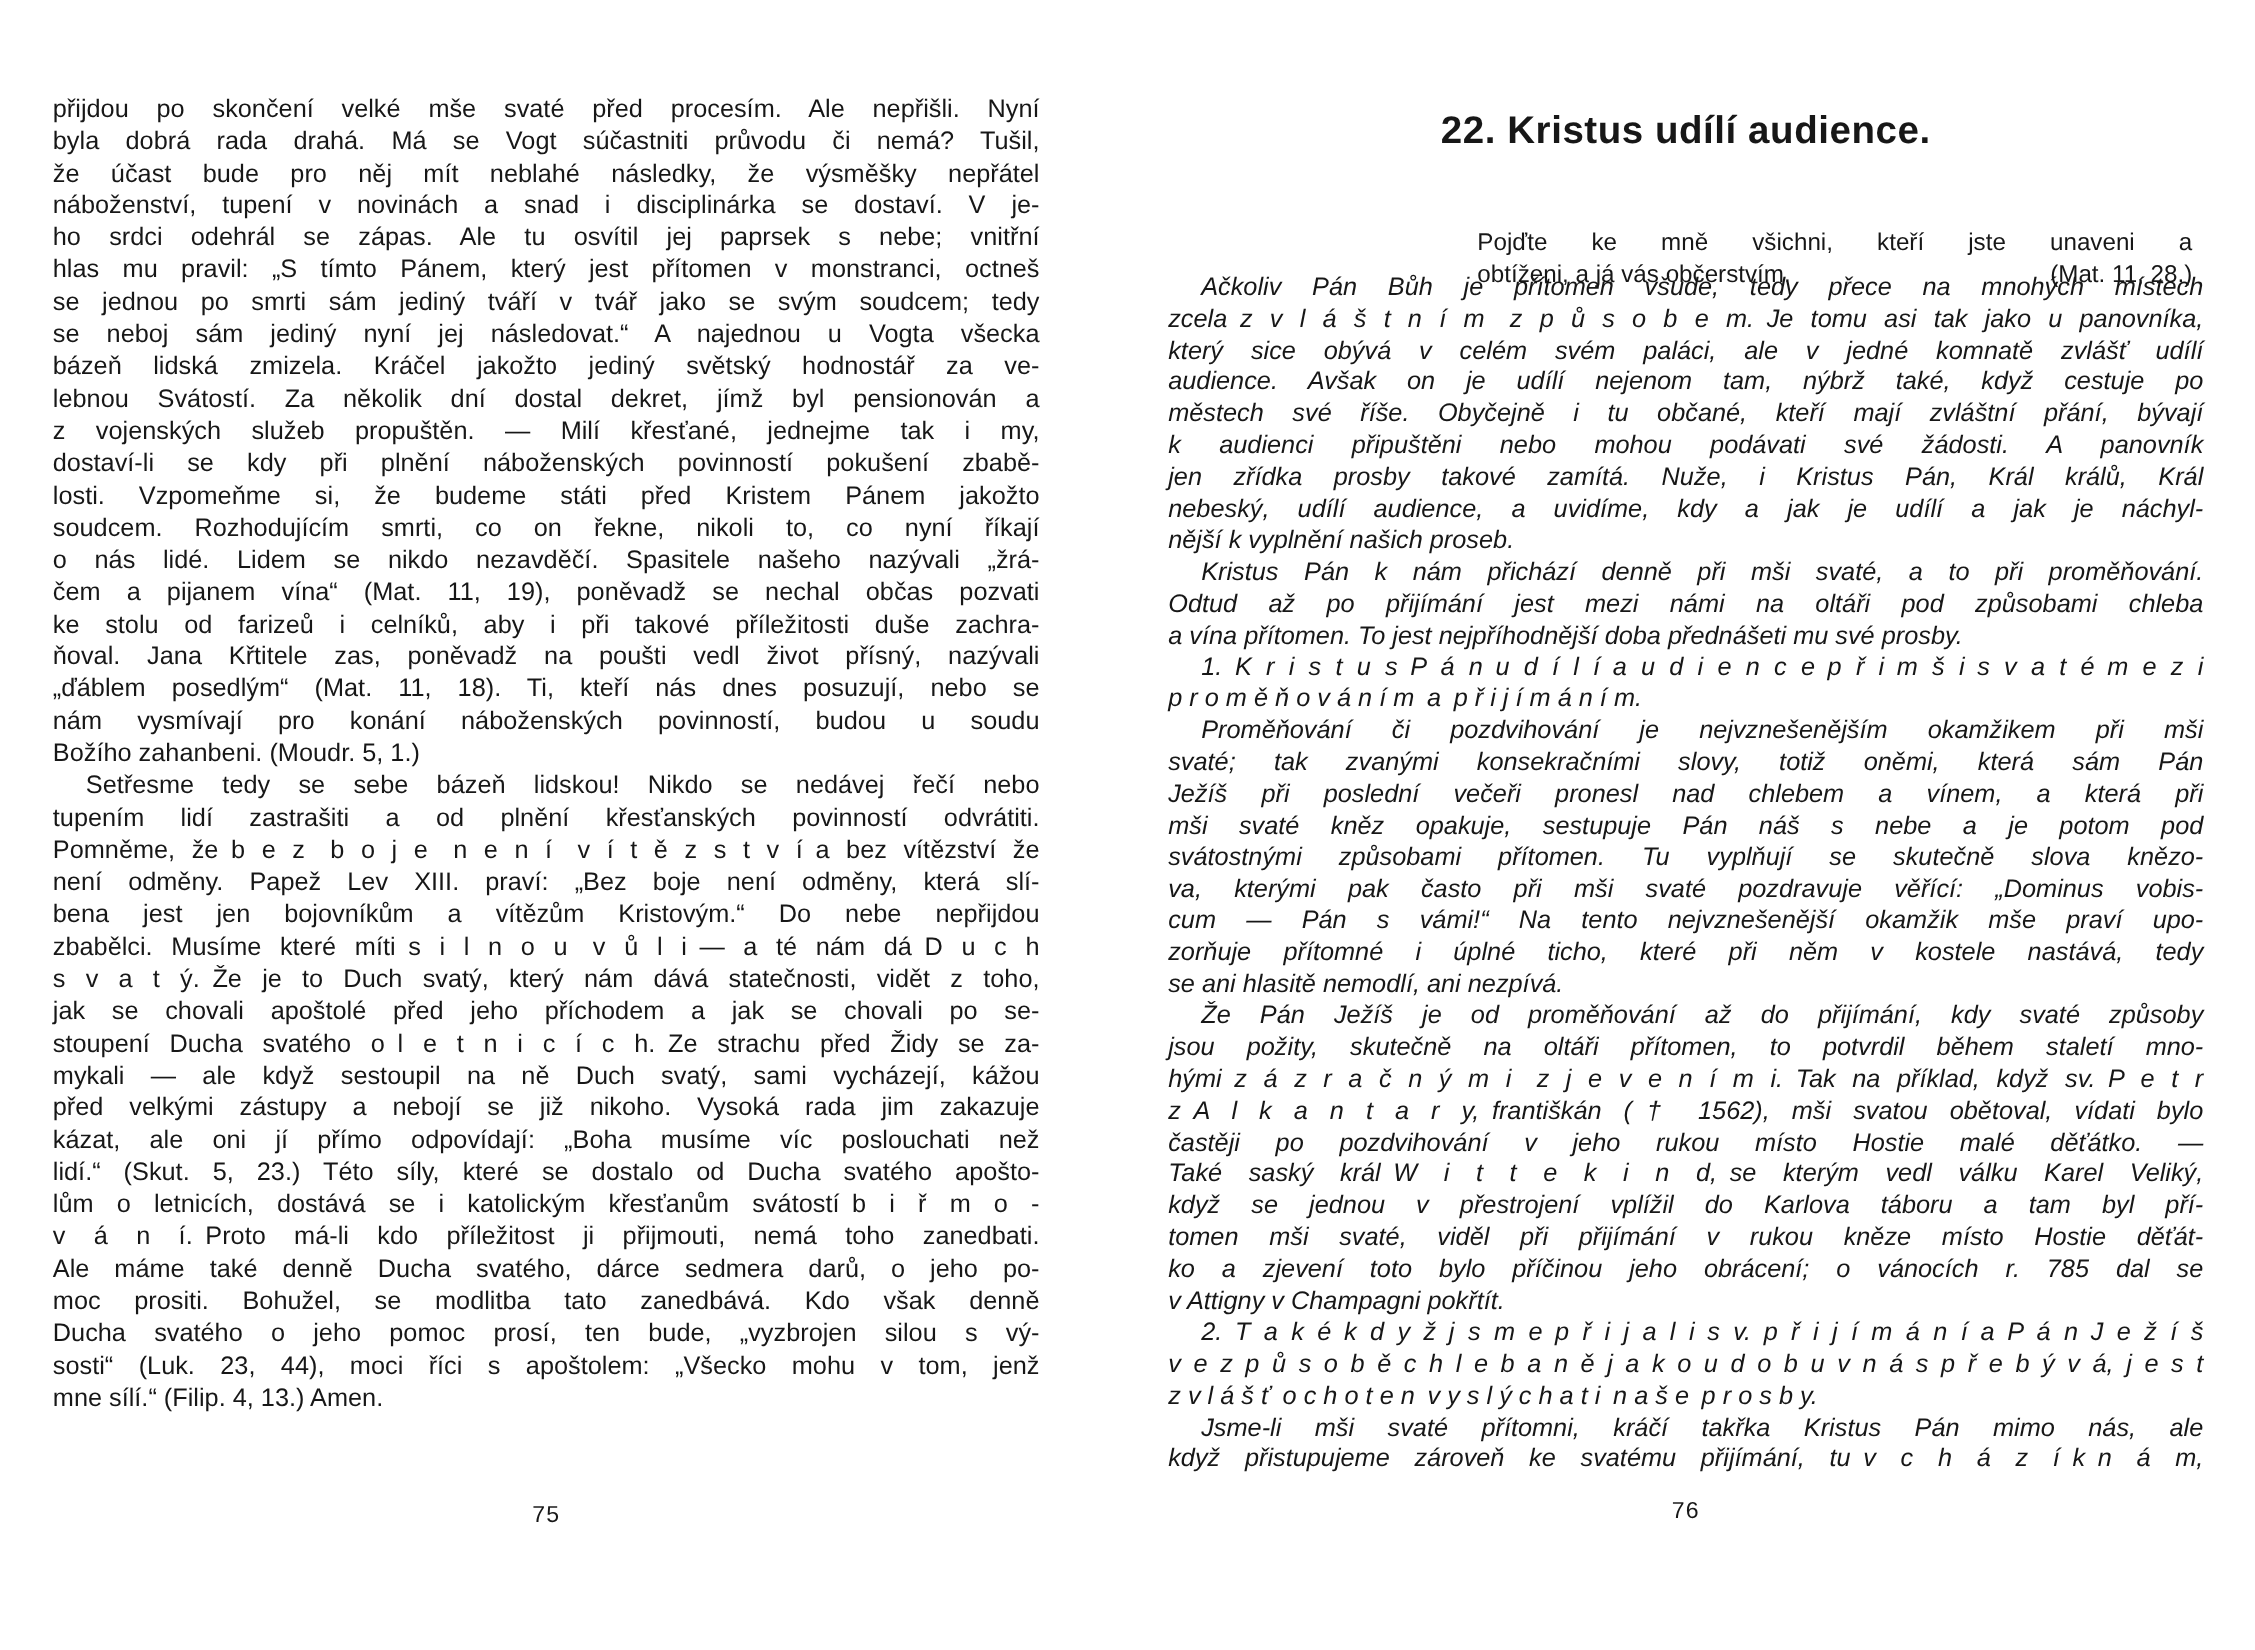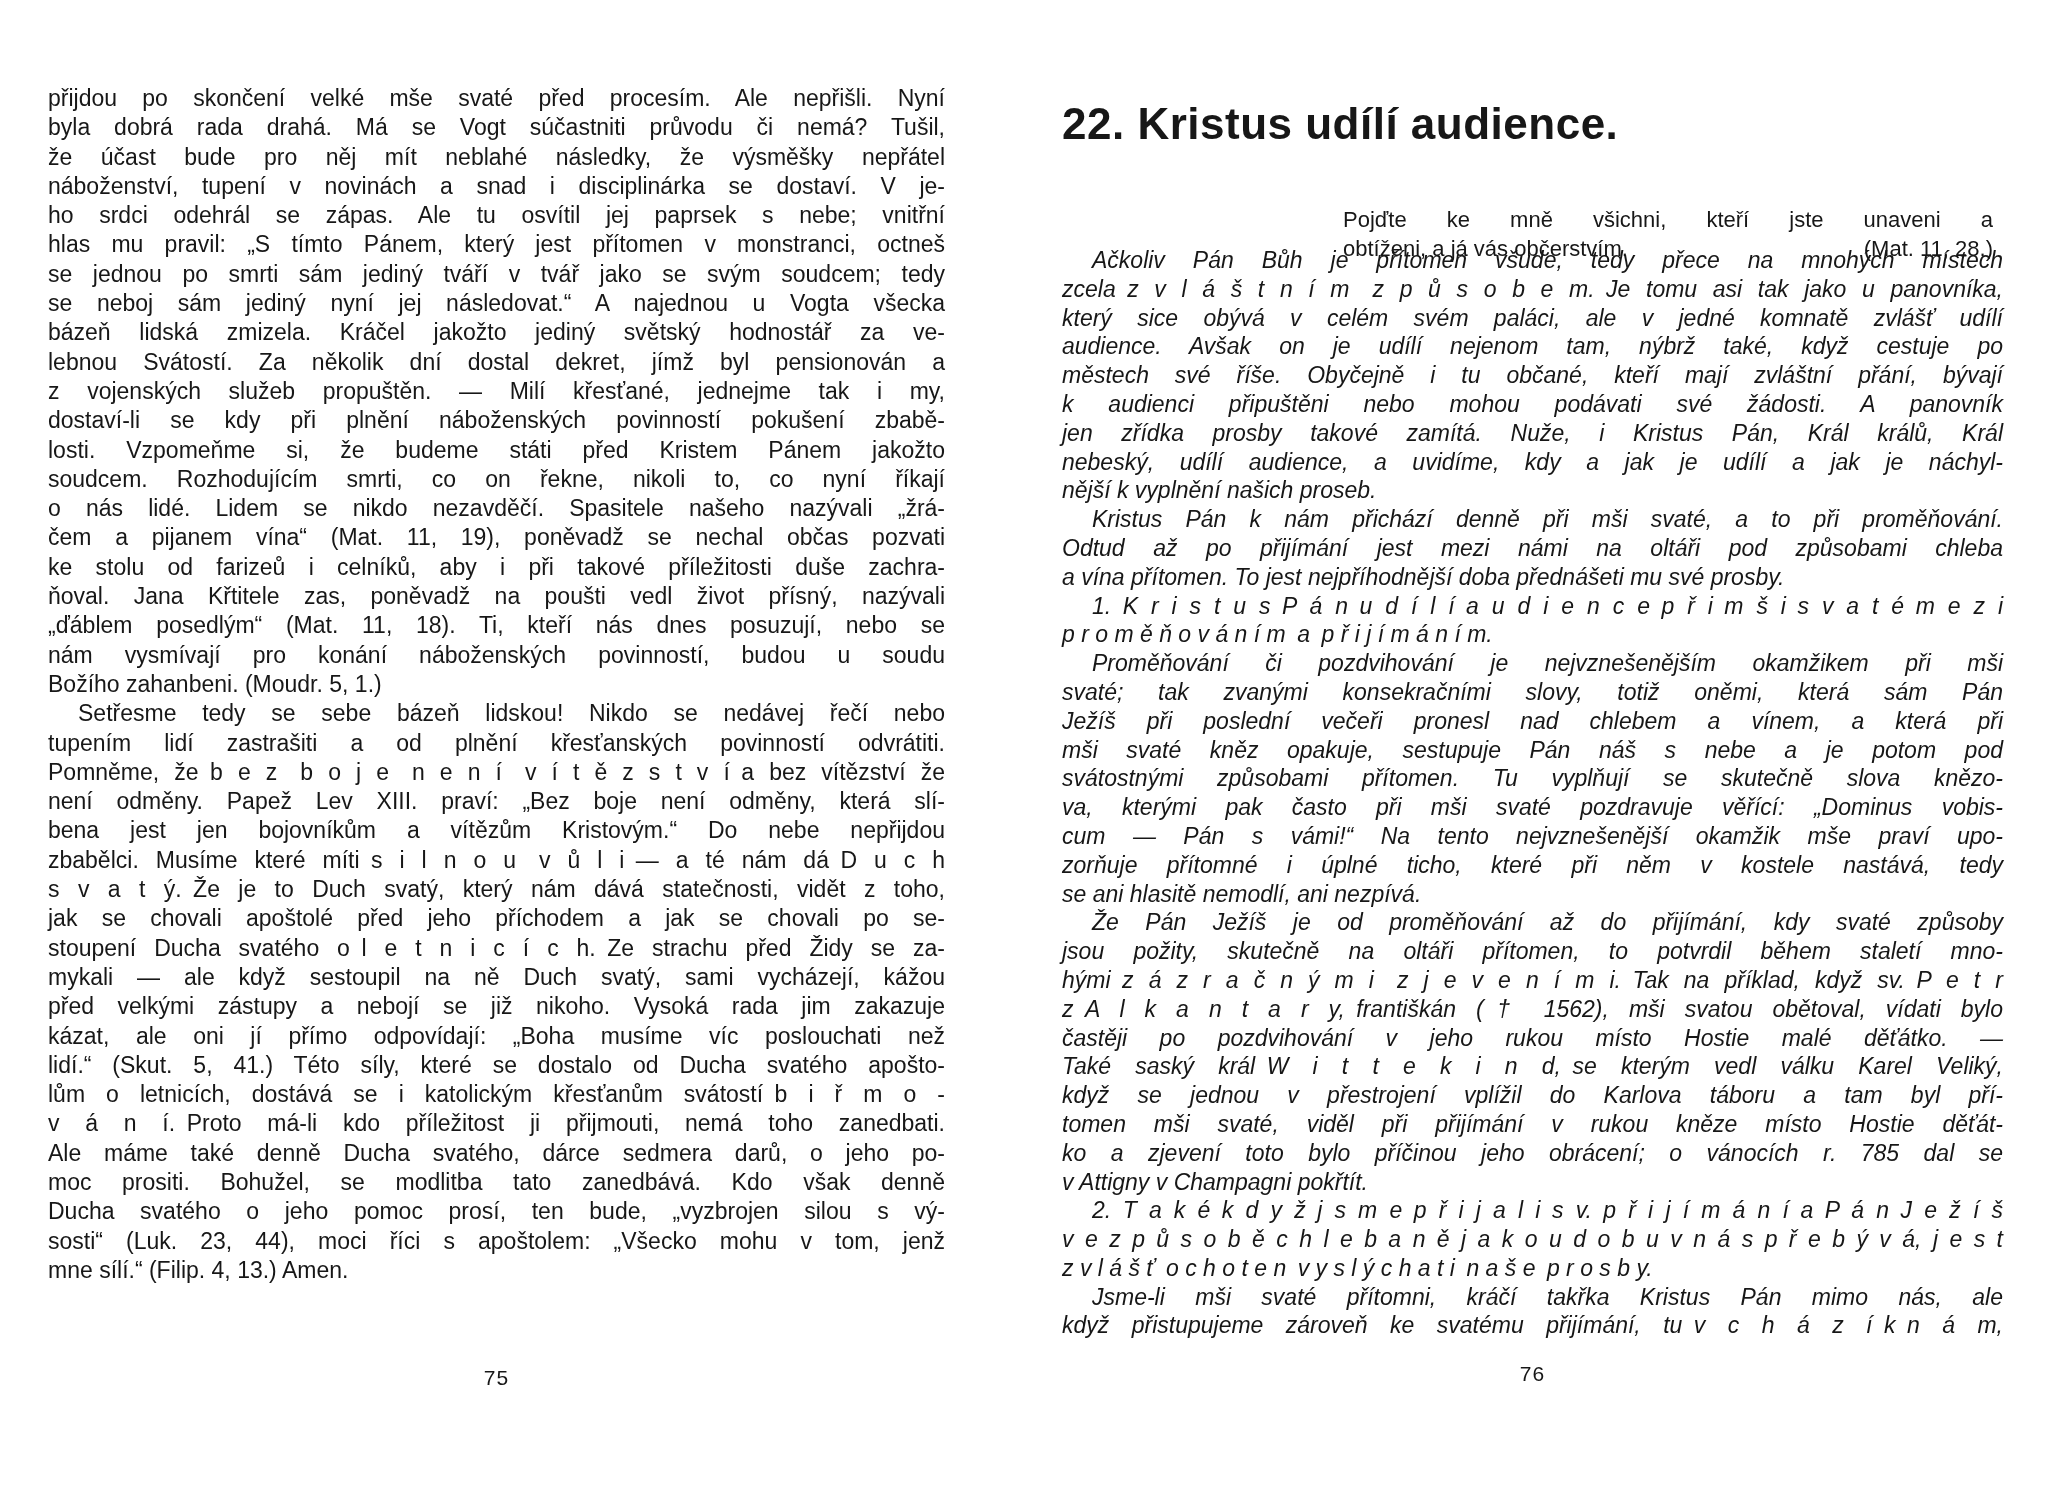--- a/index.html
+++ b/index.html
@@ -26,21 +26,22 @@
     text-align-last: justify;
     text-justify: inter-word;
   }
   .page-right .line { line-height: 28.8px; font-style: italic; }
   .line.end { text-align-last: left; }
   .line.indent { text-indent: 30px; }
 
   .chapter-title {
     position: absolute; top: 99px; left: 0; right: 0;
     margin: 0;
-    font-size: 44px;
+    text-align: center;
+    font-size: 35px;
     font-weight: 700;
     letter-spacing: 0.5px;
   }
 
   .epigraph {
     position: absolute; top: 170px; right: 10px;
     width: 650px;
     font-size: 22px;
     line-height: 29px;
     margin-top: 35px;
@@ -91,21 +92,21 @@
         <div class="line">Pomněme, že b e z b o j e n e n í v í t ě z s t v í a bez vítězství že</div>
         <div class="line">není odměny. Papež Lev XIII. praví: „Bez boje není odměny, která slí-</div>
         <div class="line">bena jest jen bojovníkům a vítězům Kristovým.“ Do nebe nepřijdou</div>
         <div class="line">zbabělci. Musíme které míti s i l n o u v ů l i — a té nám dá D u c h</div>
         <div class="line">s v a t ý. Že je to Duch svatý, který nám dává statečnosti, vidět z toho,</div>
         <div class="line">jak se chovali apoštolé před jeho příchodem a jak se chovali po se-</div>
         <div class="line">stoupení Ducha svatého o l e t n i c í c h. Ze strachu před Židy se za-</div>
         <div class="line">mykali — ale když sestoupil na ně Duch svatý, sami vycházejí, kážou</div>
         <div class="line">před velkými zástupy a nebojí se již nikoho. Vysoká rada jim zakazuje</div>
         <div class="line">kázat, ale oni jí přímo odpovídají: „Boha musíme víc poslouchati než</div>
-        <div class="line">lidí.“ (Skut. 5, 41.) Této síly, které se dostalo od Ducha svatého apošto-</div>
+        <div class="line">lidí.“ (Skut. 5, 23.) Této síly, které se dostalo od Ducha svatého apošto-</div>
         <div class="line">lům o letnicích, dostává se i katolickým křesťanům svátostí b i ř m o -</div>
         <div class="line">v á n í. Proto má-li kdo příležitost ji přijmouti, nemá toho zanedbati.</div>
         <div class="line">Ale máme také denně Ducha svatého, dárce sedmera darů, o jeho po-</div>
         <div class="line">moc prositi. Bohužel, se modlitba tato zanedbává. Kdo však denně</div>
         <div class="line">Ducha svatého o jeho pomoc prosí, ten bude, „vyzbrojen silou s vý-</div>
         <div class="line">sosti“ (Luk. 23, 44), moci říci s apoštolem: „Všecko mohu v tom, jenž</div>
         <div class="line end">mne sílí.“ (Filip. 4, 13.) Amen.</div>
       </div>
     <div class="page-number">75</div>
   </div>

